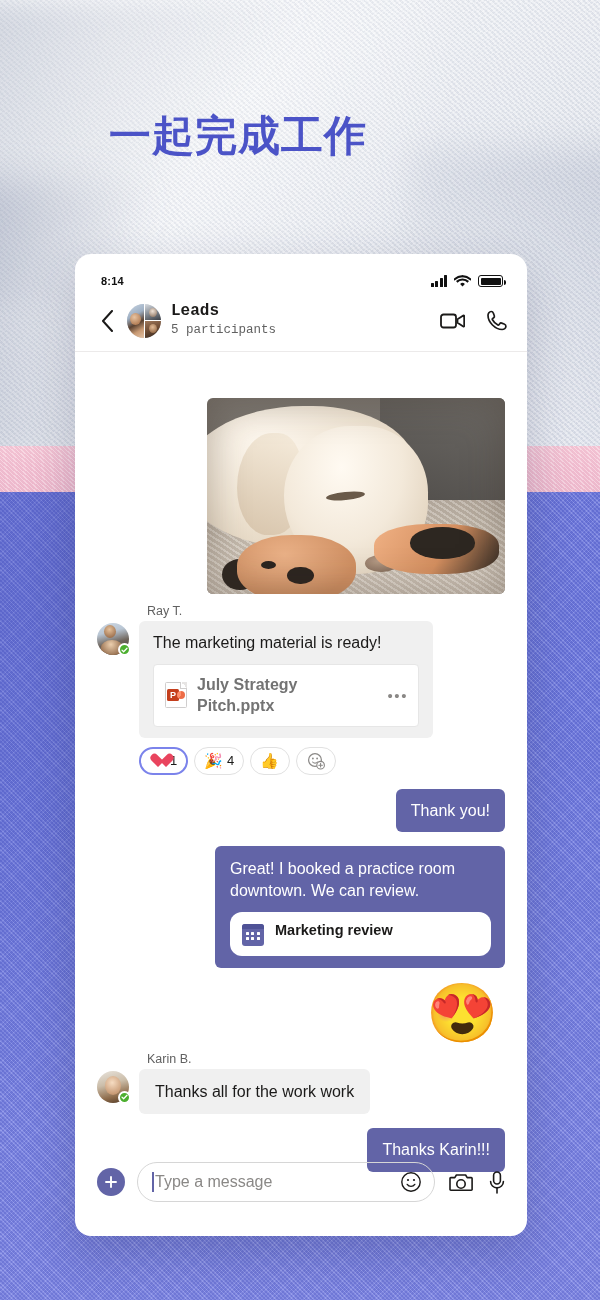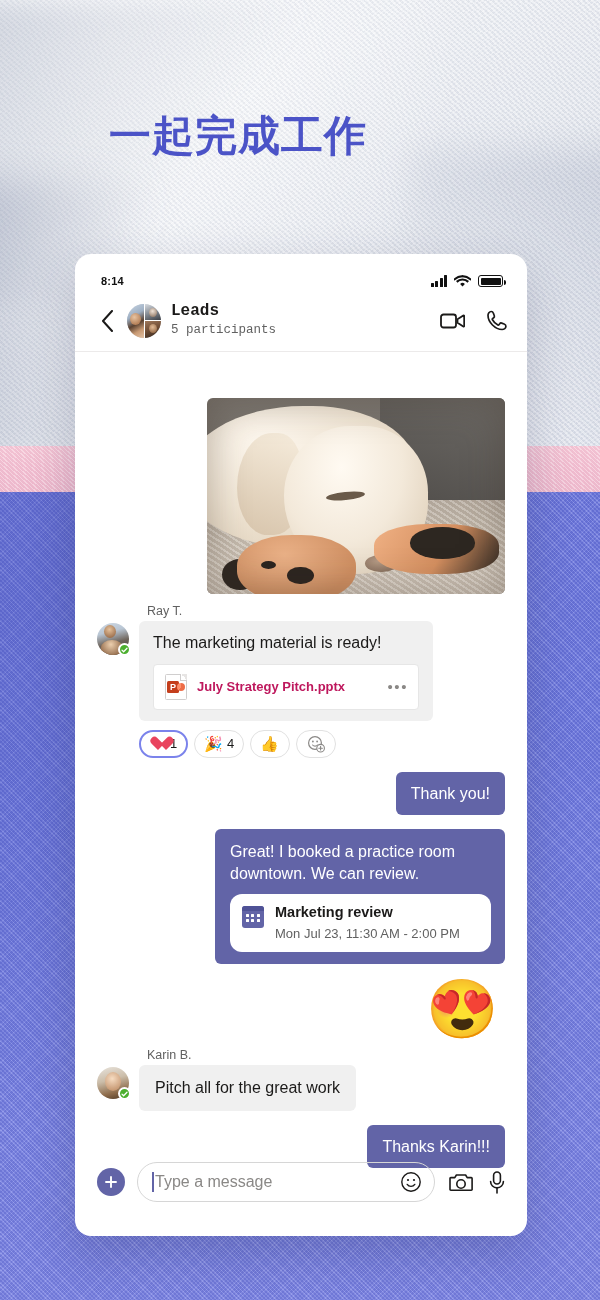--- a/index.html
+++ b/index.html
@@ -225,21 +225,21 @@
     max-width: 300px;
   }
   .bubble-in.plain { padding: 12px 16px; }
 
   .file-card {
     margin-top: 10px; background: #fff; border: 1px solid #e6e6e6;
     border-radius: 4px; padding: 9px 10px 9px 11px;
     display: flex; align-items: center; gap: 10px;
     width: 266px;
   }
-  .file-name { font-size: 13px; font-weight: bold; color: #be185d; flex: 1 1 auto; }
+  .file-name { font-size: 16px; font-weight: bold; color: #737373; flex: 1 1 auto; }
   .dots { color: #8a8886; font-size: 15px; letter-spacing: 1.6px; line-height: 1; }
 
   .ppt-icon { width: 22px; height: 26px; position: relative; flex: 0 0 auto; }
   .ppt-icon .page {
     position:absolute; inset:0; background:#fff; border:1px solid #d0cece; border-radius:1.5px;
   }
   .ppt-icon .fold { position:absolute; right:0; top:0; width:7px; height:7px;
     background: linear-gradient(225deg,#e7e5e4 50%, #ffffff 50%); border-left:1px solid #d0cece; border-bottom:1px solid #d0cece; }
   .ppt-icon .sq { position:absolute; left:2px; top:7px; width:12px; height:12px; background:#c43e1c; border-radius:1.5px;
     color:#fff; font-size:9px; font-weight:bold; display:flex; align-items:center; justify-content:center; }
@@ -452,42 +452,41 @@
                   <span></span>
                   <span></span>
                   <span></span>
                   <span></span>
                   <span></span>
                   <span></span>
                 </div>
             </div>
             <div>
               <div class="event-title">Marketing review</div>
-              <div class="event-time">Mon Jul 23, 11:30 AM - 2:00 PM</div>
             </div>
           </div>
         </div>
       </div>
 
       <div class="sticker-row">
         <div class="sticker">😍</div>
       </div>
 
       <div class="sender-name">Karin B.</div>
       <div class="row">
         <div class="avatar karin">
           <div class="face"></div>
           <div class="presence">
             <svg width="7" height="6" viewBox="0 0 7 6">
                 <path d="M1 3.1 2.6 4.7 6 1.3" stroke="#fff" stroke-width="1.3" fill="none" stroke-linecap="round" stroke-linejoin="round"></path>
               </svg>
           </div>
         </div>
         <div class="bubble-col">
-          <div class="bubble-in plain">Pitch all for the great work</div>
+          <div class="bubble-in plain">Thanks all for the work work</div>
         </div>
       </div>
 
       <div class="row-out">
         <div class="bubble-out">Thanks Karin!!!</div>
       </div>
 
     </div>
 
     <div class="compose">

